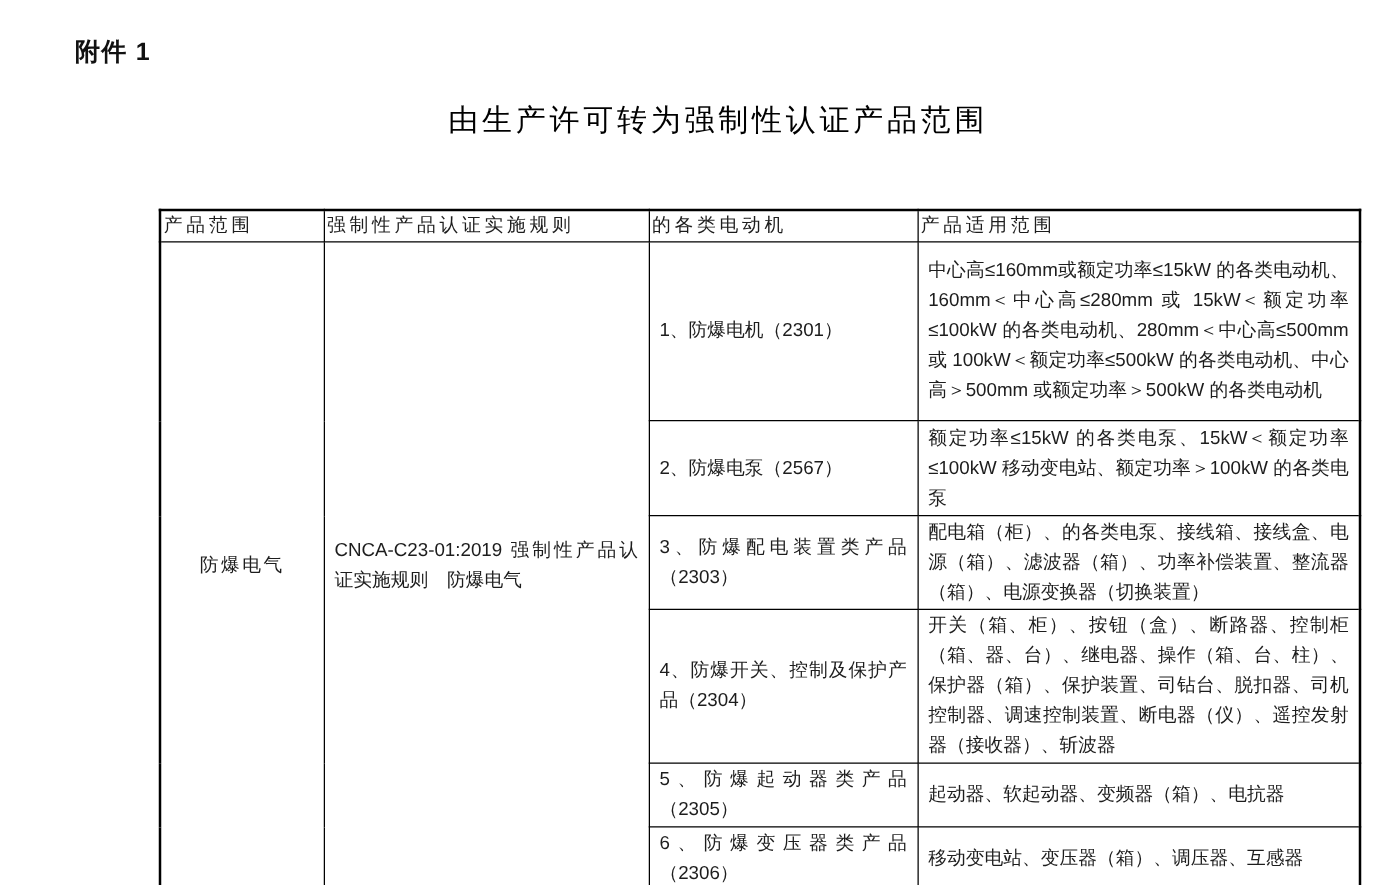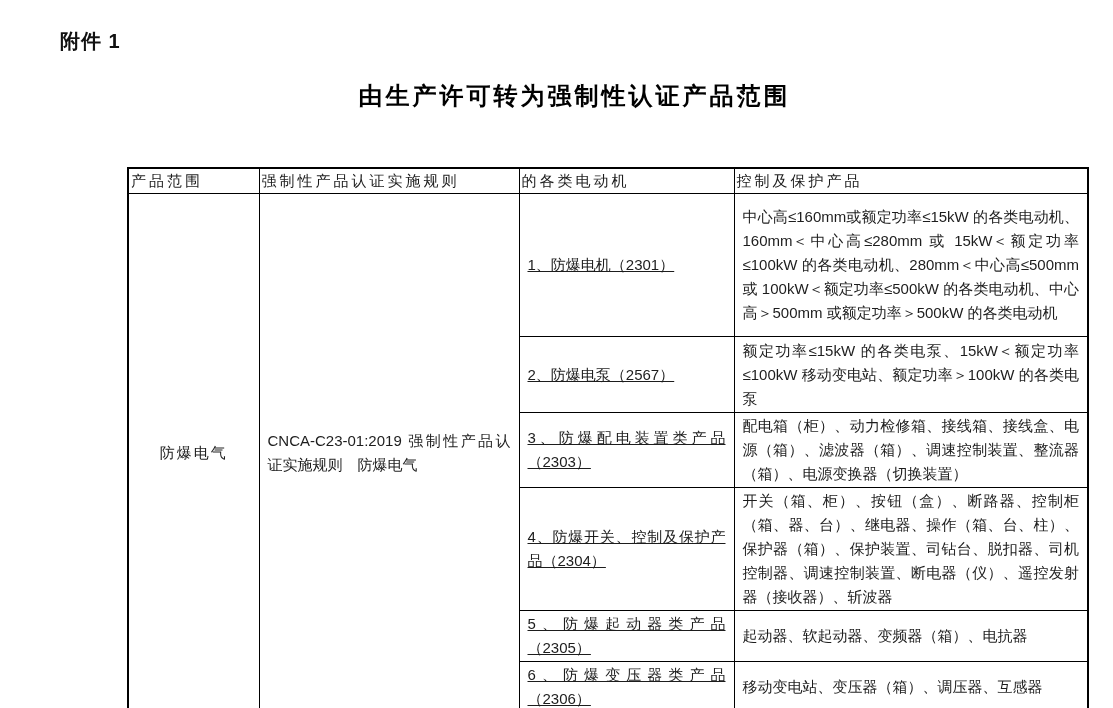--- a/index.html
+++ b/index.html
@@ -30,21 +30,21 @@
   .title {
     position: absolute;
     left: 0;
     top: 80px;
     width: 1113px;
     margin: 0;
     padding-left: 36px;
     box-sizing: border-box;
     text-align: center;
     font-size: 24px;
-    font-weight: bold;
+    font-weight: normal;
     letter-spacing: 3px;
     color: #000000;
   }
   table.products {
     position: absolute;
     left: 127px;
     top: 167px;
     border-collapse: collapse;
     table-layout: fixed;
     width: 960px;
@@ -81,21 +81,20 @@
   td.rule-cell {
     vertical-align: middle;
     text-align: justify;
     line-height: 25px;
     padding: 1px 9px;
   }
   td.type-cell {
     vertical-align: middle;
     text-align: justify;
     padding: 1px 10px;
-    text-decoration: underline;
   }
   td.range-cell {
     vertical-align: middle;
     text-align: justify;
     padding: 1px 8px;
   }
 </style>
 </head>
 <body>
 
@@ -111,38 +110,38 @@
       <col style="width:260px">
       <col style="width:215px">
       <col style="width:354px">
     </colgroup>
 
     <tbody>
         <tr class="hrow">
       <th>产品范围</th>
       <th>强制性产品认证实施规则</th>
       <th>的各类电动机</th>
-      <th>控制及保护产品</th>
+      <th>产品适用范围</th>
     </tr>
 
     <tr class="r1">
       <td class="scope-cell" rowspan="6">防爆电气</td>
       <td class="rule-cell" rowspan="6">CNCA-C23-01:2019 强制性产品认证实施规则　防爆电气</td>
       <td class="type-cell">1、防爆电机（2301）</td>
       <td class="range-cell">中心高≤160mm或额定功率≤15kW 的各类电动机、160mm＜中心高≤280mm 或 15kW＜额定功率≤100kW 的各类电动机、280mm＜中心高≤500mm 或 100kW＜额定功率≤500kW 的各类电动机、中心高＞500mm 或额定功率＞500kW 的各类电动机</td>
     </tr>
 
     <tr class="r2">
       <td class="type-cell">2、防爆电泵（2567）</td>
       <td class="range-cell">额定功率≤15kW 的各类电泵、15kW＜额定功率≤100kW 移动变电站、额定功率＞100kW 的各类电泵</td>
     </tr>
 
     <tr class="r3">
       <td class="type-cell">3、防爆配电装置类产品（2303）</td>
-      <td class="range-cell">配电箱（柜）、动力检修箱、接线箱、接线盒、电源（箱）、滤波器（箱）、调速控制装置、整流器（箱）、电源变换器（切换装置）</td>
+      <td class="range-cell">配电箱（柜）、的各类电泵、接线箱、接线盒、电源（箱）、滤波器（箱）、功率补偿装置、整流器（箱）、电源变换器（切换装置）</td>
     </tr>
 
     <tr class="r4">
       <td class="type-cell">4、防爆开关、控制及保护产品（2304）</td>
       <td class="range-cell">开关（箱、柜）、按钮（盒）、断路器、控制柜（箱、器、台）、继电器、操作（箱、台、柱）、保护器（箱）、保护装置、司钻台、脱扣器、司机控制器、调速控制装置、断电器（仪）、遥控发射器（接收器）、斩波器</td>
     </tr>
 
     <tr class="r5">
       <td class="type-cell">5、防爆起动器类产品（2305）</td>
       <td class="range-cell">起动器、软起动器、变频器（箱）、电抗器</td>

